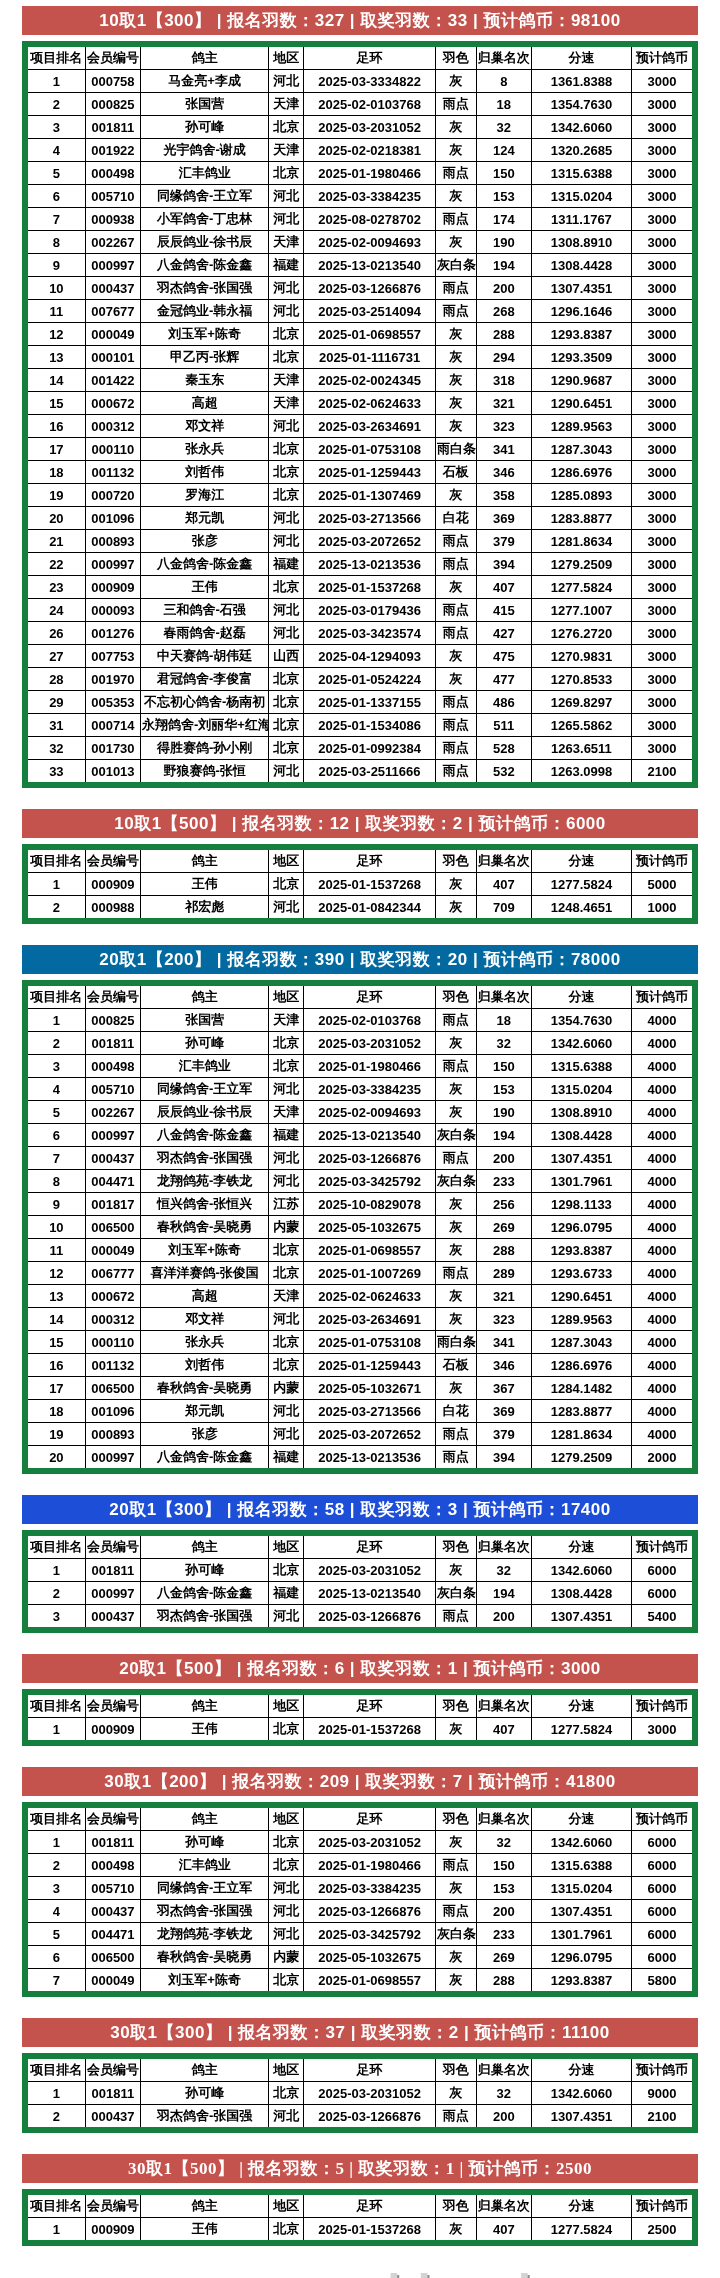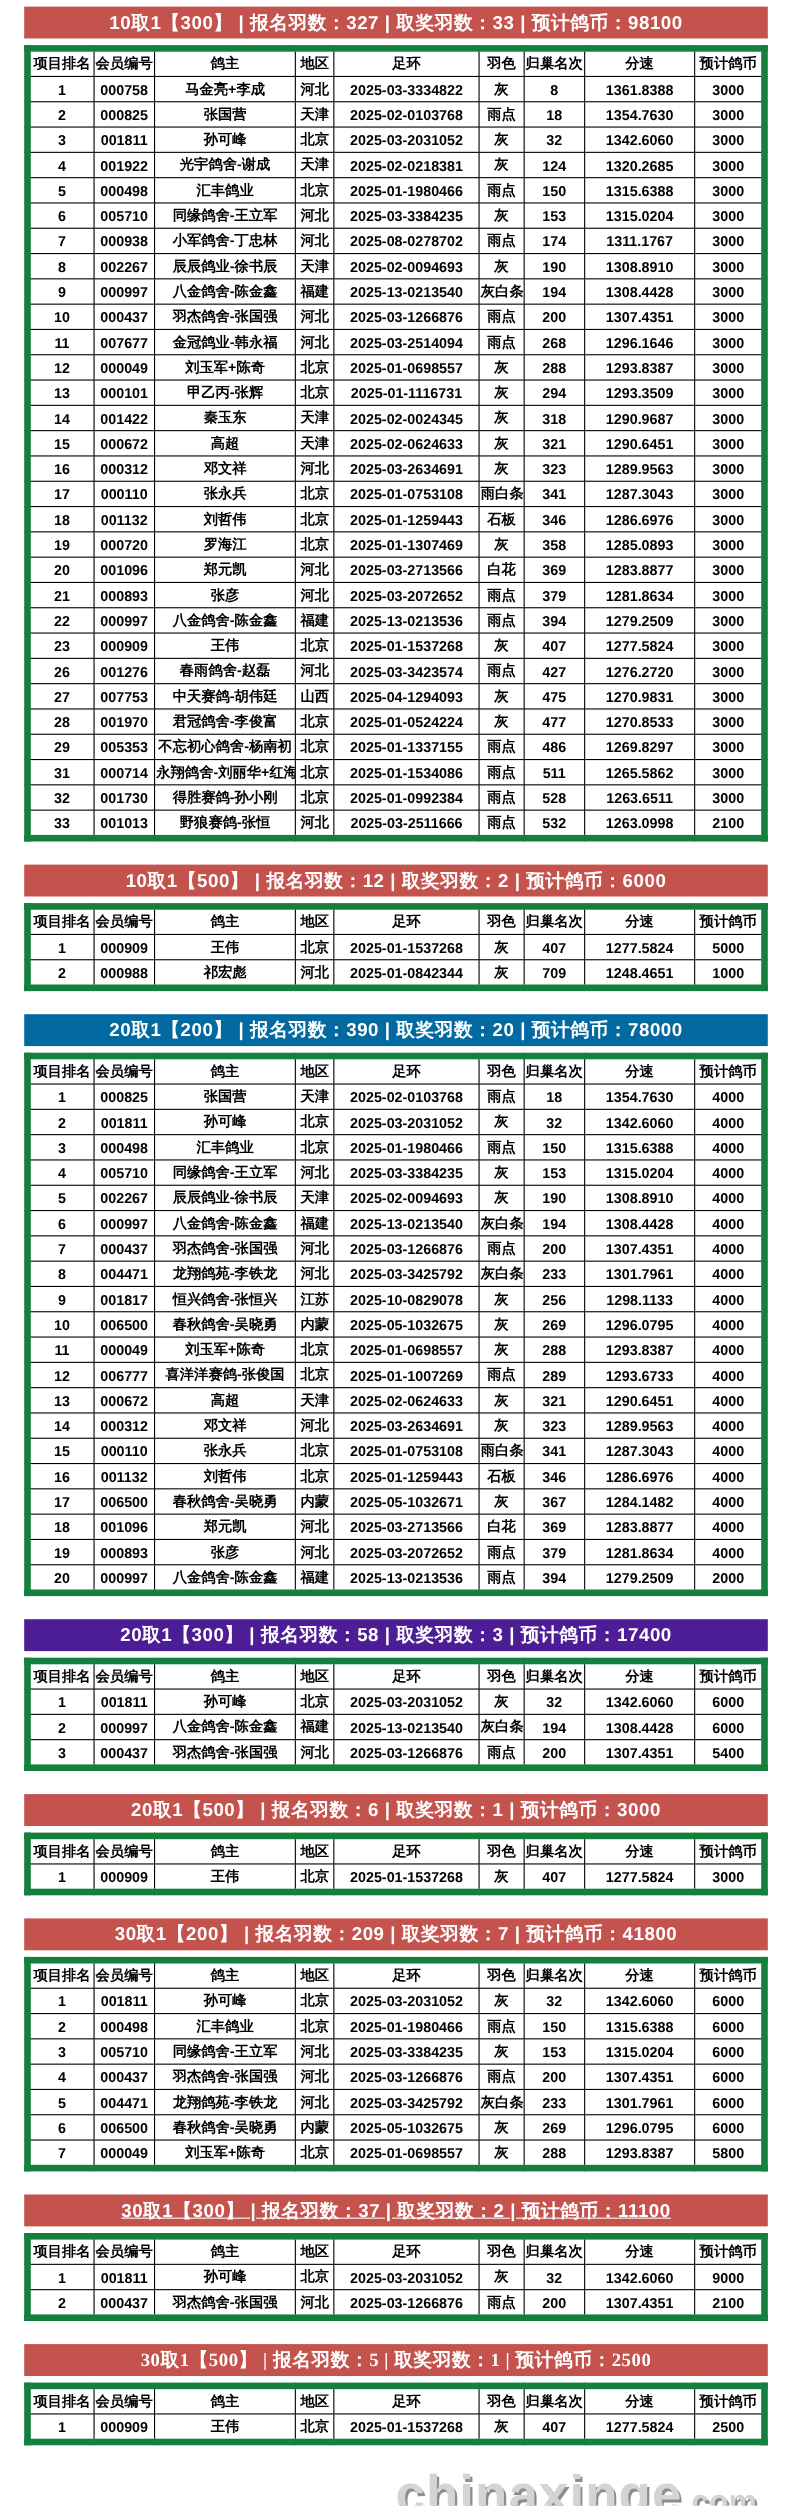--- a/index.html
+++ b/index.html
@@ -299,20 +299,31 @@
               <td class="c1">000909</td>
               <td class="c2">王伟</td>
               <td class="c3">北京</td>
               <td class="c4">2025-01-1537268</td>
               <td class="c5">灰</td>
               <td class="c6">407</td>
               <td class="c7">1277.5824</td>
               <td class="c8">3000</td>
             </tr>
             <tr>
+              <td class="c0">24</td>
+              <td class="c1">000093</td>
+              <td class="c2">三和鸽舍-石强</td>
+              <td class="c3">河北</td>
+              <td class="c4">2025-03-0179436</td>
+              <td class="c5">雨点</td>
+              <td class="c6">415</td>
+              <td class="c7">1277.1007</td>
+              <td class="c8">3000</td>
+            </tr>
+            <tr>
               <td class="c0">26</td>
               <td class="c1">001276</td>
               <td class="c2">春雨鸽舍-赵磊</td>
               <td class="c3">河北</td>
               <td class="c4">2025-03-3423574</td>
               <td class="c5">雨点</td>
               <td class="c6">427</td>
               <td class="c7">1276.2720</td>
               <td class="c8">3000</td>
             </tr>
@@ -664,21 +675,21 @@
               <td class="c5">雨点</td>
               <td class="c6">394</td>
               <td class="c7">1279.2509</td>
               <td class="c8">2000</td>
             </tr>
           </tbody>
     </table>
   </div>
 
   <div class="section">
-    <div class="banner" style="background: #4c1d95;">20取1【300】 | 报名羽数：58 | 取奖羽数：3 | 预计鸽币：17400</div>
+    <div class="banner" style="background: #1d4ed8;">20取1【300】 | 报名羽数：58 | 取奖羽数：3 | 预计鸽币：17400</div>
     <table>
       <thead>
         <tr>
               <th class="c0">项目排名</th>
               <th class="c1">会员编号</th>
               <th class="c2">鸽主</th>
               <th class="c3">地区</th>
               <th class="c4">足环</th>
               <th class="c5">羽色</th>
               <th class="c6">归巢名次</th>
@@ -848,21 +859,21 @@
               <td class="c5">灰</td>
               <td class="c6">288</td>
               <td class="c7">1293.8387</td>
               <td class="c8">5800</td>
             </tr>
           </tbody>
     </table>
   </div>
 
   <div class="section">
-    <div class="banner" style="background: rgb(196, 83, 78); text-decoration: underline;">30取1【300】 | 报名羽数：37 | 取奖羽数：2 | 预计鸽币：11100</div>
+    <div class="banner" style="background: rgb(196, 83, 78);">30取1【300】 | 报名羽数：37 | 取奖羽数：2 | 预计鸽币：11100</div>
     <table>
       <thead>
         <tr>
               <th class="c0">项目排名</th>
               <th class="c1">会员编号</th>
               <th class="c2">鸽主</th>
               <th class="c3">地区</th>
               <th class="c4">足环</th>
               <th class="c5">羽色</th>
               <th class="c6">归巢名次</th>

